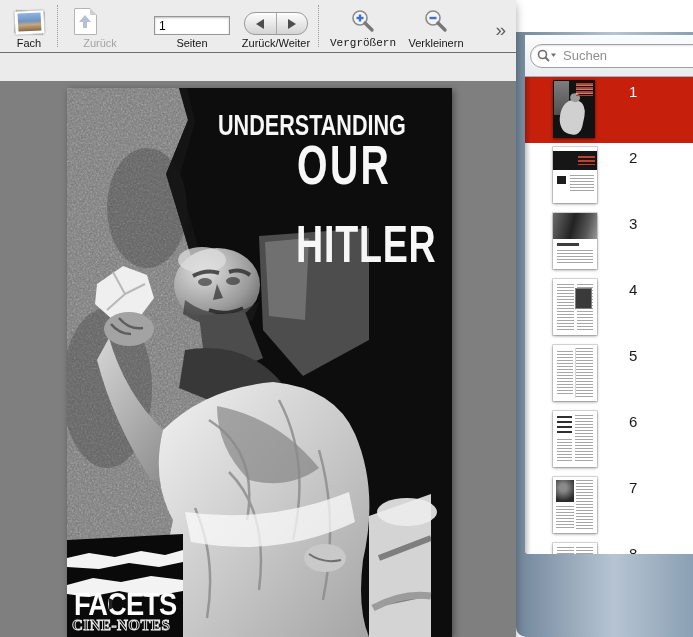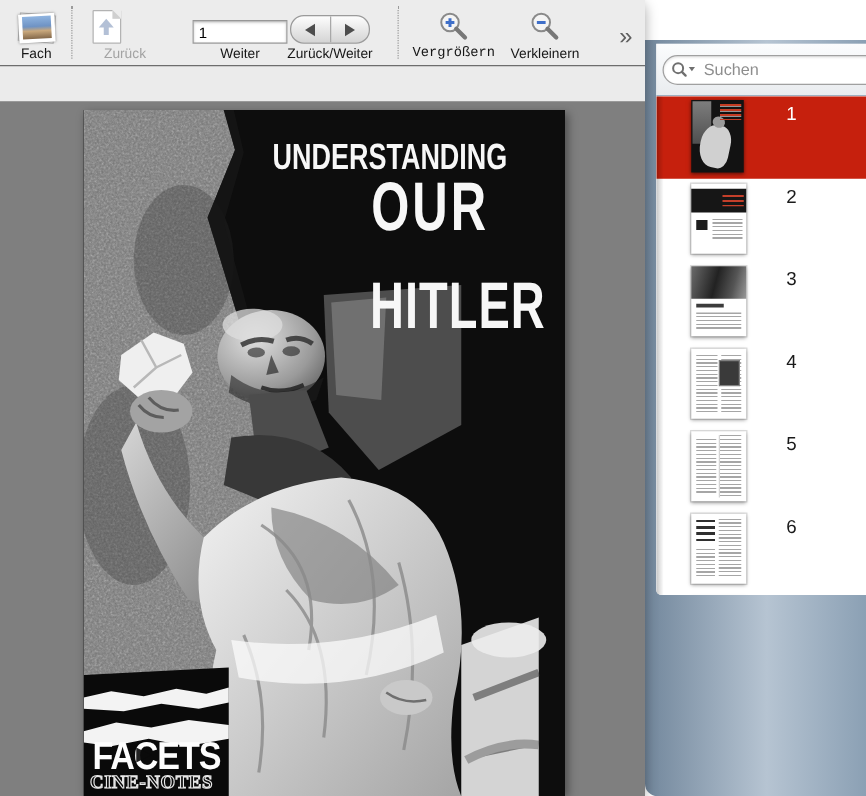--- a/index.html
+++ b/index.html
@@ -69,21 +69,21 @@
   
   .content{position:absolute;left:0;top:81px;width:516px;height:556px;background:#7f7f7f;overflow:hidden;}
   .page{position:absolute;left:67px;top:7px;width:385px;height:549px;background:#0d0d0d;
         box-shadow:2px 2px 7px rgba(0,0,0,.4);}
   .page svg{display:block;}
 
   
   .drawer{position:absolute;left:516px;top:32px;width:177px;height:605px;z-index:1;
     background:linear-gradient(90deg,#72879c,#b6c4d2 55%,#8ba0b4);
     border-radius:0 0 0 10px;padding:3px 0 7px 9px;box-sizing:border-box;}
-  .drawer-inner{width:168px;height:441px;background:#fff;border-radius:0 0 0 4px;
+  .drawer-inner{width:168px;height:519px;background:#fff;border-radius:0 0 0 4px;
     overflow:hidden;position:relative;}
   .search-area{height:41px;background:linear-gradient(#fbfcfd,#e9ecef);
     border-bottom:1px solid #9fb0c1;display:flex;align-items:center;}
   .searchfield{margin:0 5px;flex:1;height:22px;border:1px solid #a0a0a0;border-radius:12px;
     background:#fff;display:flex;align-items:center;padding:0 6px;gap:3px;box-shadow:inset 0 1px 2px rgba(0,0,0,.12);}
   .searchfield input{border:none;outline:none;flex:1;font-family:"Liberation Sans",sans-serif;
     font-size:13px;color:#333;background:transparent;min-width:0;}
   .searchfield input::placeholder{color:#8e8e8e;}
 
   .thumb-list{position:absolute;left:0;right:0;top:42px;bottom:0;background:#fff;overflow:hidden;}
@@ -164,24 +164,24 @@
             <div class="arr up gray">
               <i></i>
             </div>
           </div>
         <span class="tlabel">Zurück</span>
       </div>
 
 
       <div class="titem" style="left:152px;width:80px;">
         <input class="pageinput" value="1" style="">
-        <span class="tlabel">Weiter</span>
-      </div>
-
-      <div class="titem" style="left:226px;width:76px;">
+        <span class="tlabel">Seiten</span>
+      </div>
+
+      <div class="titem" style="left:238px;width:76px;">
         <div class="seg">
           <div class="half">
               <span class="tri-l"></span>
             </div>
           <div class="half">
               <span class="tri-r"></span>
             </div>
         </div>
         <span class="tlabel">Zurück/Weiter</span>
       </div>

